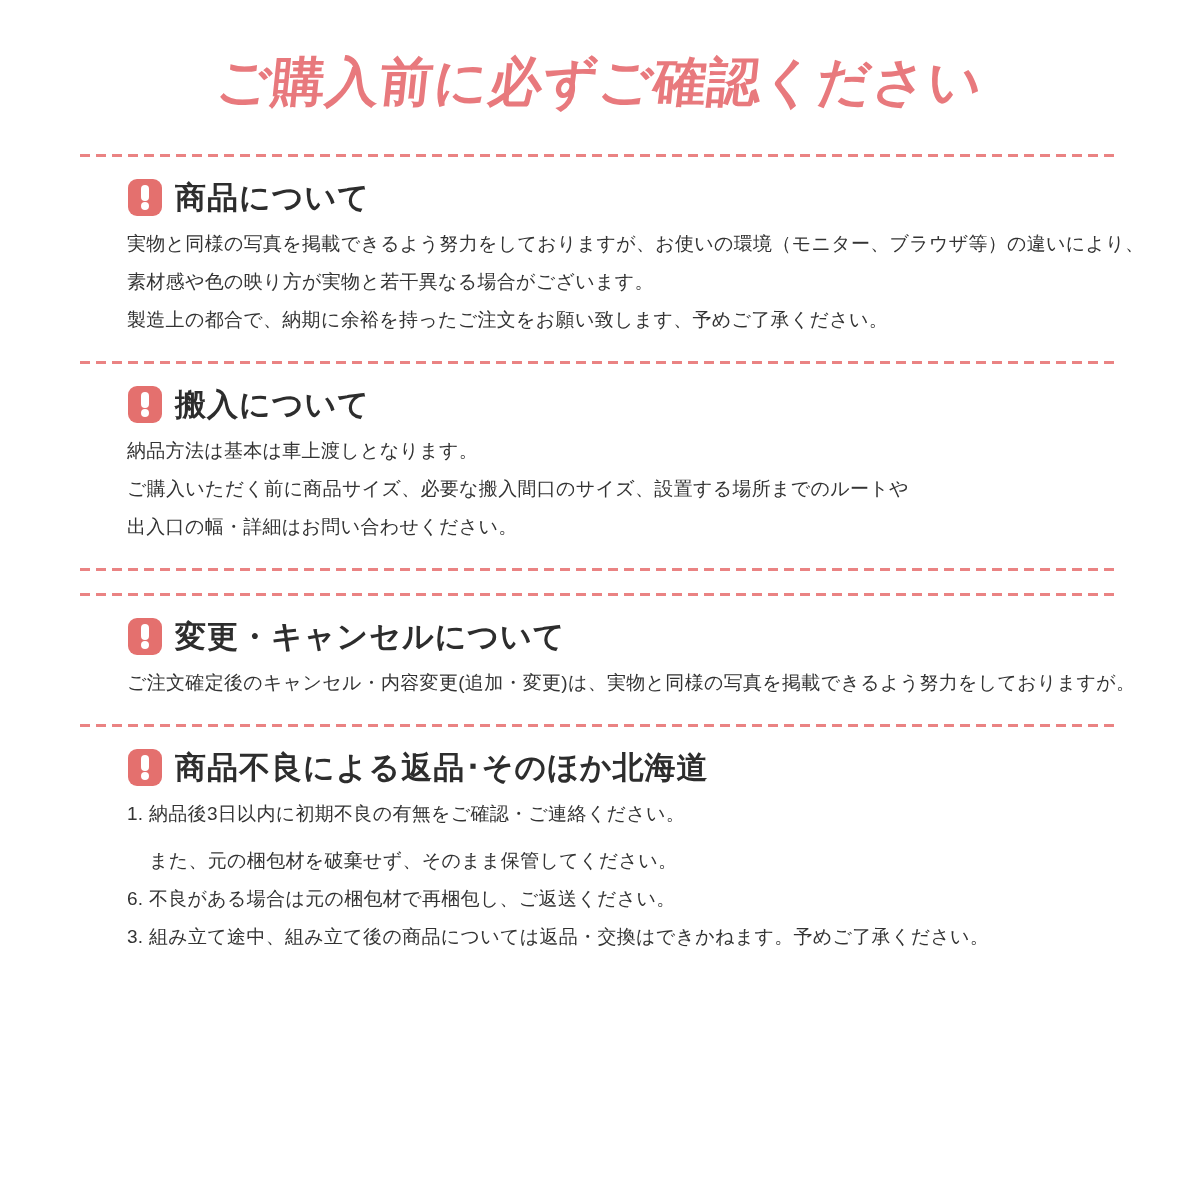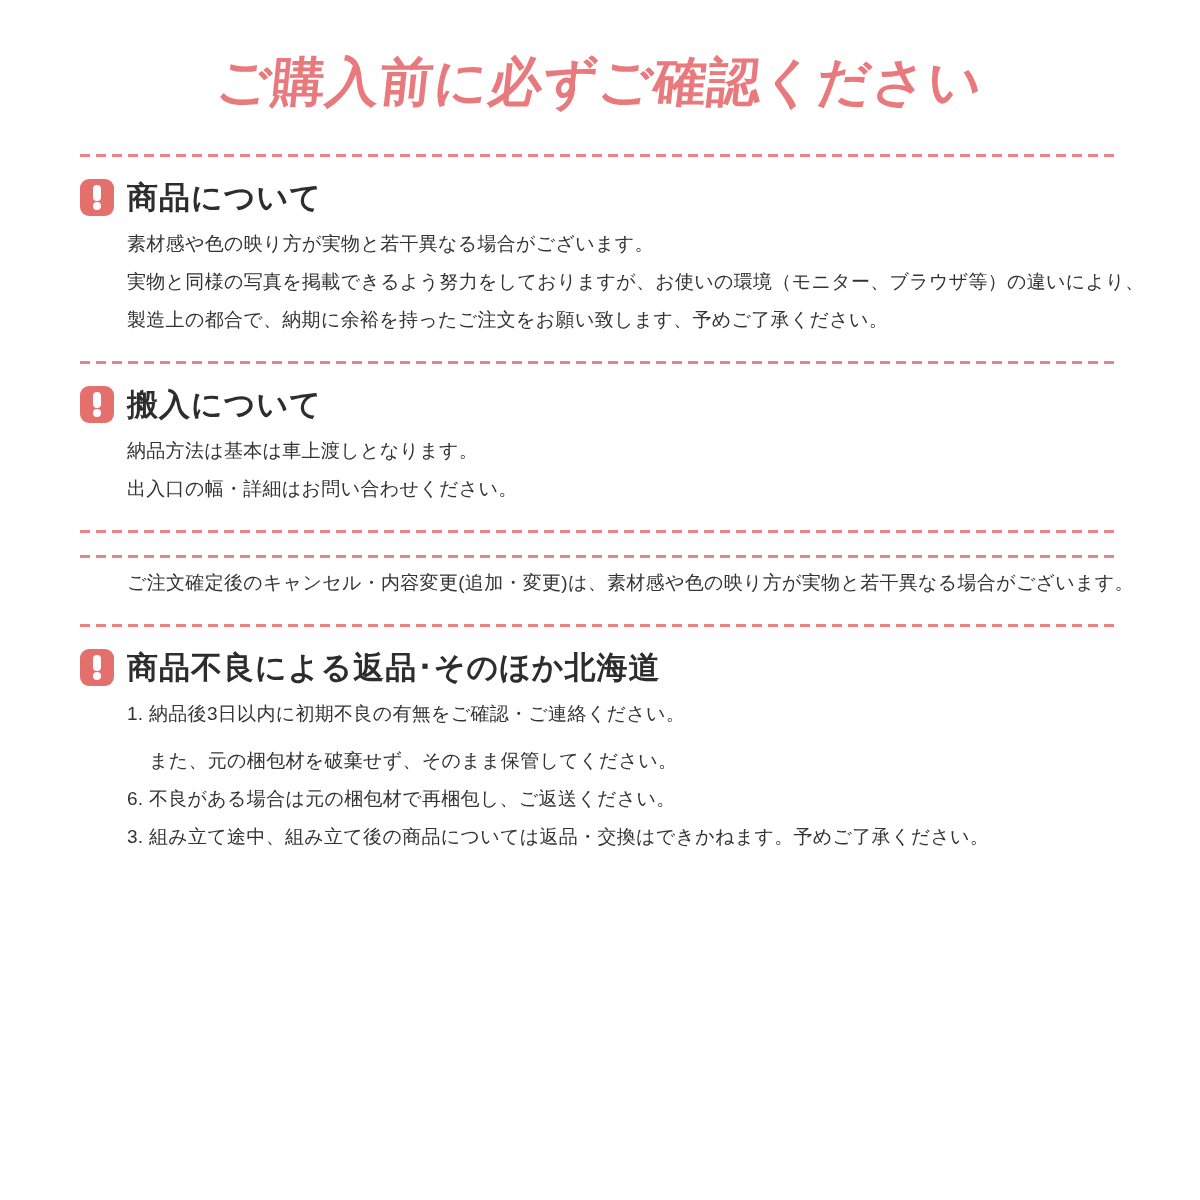--- a/index.html
+++ b/index.html
@@ -41,20 +41,21 @@
     margin-top: 22px;
   }
   section {
     margin: 0;
   }
   .sec-head {
     display: flex;
     align-items: center;
     gap: 13px;
     margin-top: 20px;
+    margin-left: 48px;
   }
   .badge {
     flex: 0 0 auto;
     position: relative;
     width: 34px;
     height: 37px;
     border-radius: 9px;
     background: #E4706E;
   }
   .badge::before {
@@ -111,47 +112,52 @@
   <h1 class="title">ご購入前に必ずご確認ください</h1>
 
   <div class="sep"></div>
 
   <section>
     <div class="sec-head">
       <span class="badge"></span>
       <h2>商品について</h2>
     </div>
     <div class="sec-body">
+      <p>実物と同様の写真を掲載できるよう努力をしておりますが、お使いの環境（モニター、ブラウザ等）の違いにより、</p>
       <p>素材感や色の映り方が実物と若干異なる場合がございます。</p>
-      <p>実物と同様の写真を掲載できるよう努力をしておりますが、お使いの環境（モニター、ブラウザ等）の違いにより、</p>
       <p>製造上の都合で、納期に余裕を持ったご注文をお願い致します、予めご了承ください。</p>
     </div>
   </section>
 
   <div class="sep between"></div>
 
   <section>
     <div class="sec-head">
       <span class="badge"></span>
       <h2>搬入について</h2>
     </div>
     <div class="sec-body">
       <p>納品方法は基本は車上渡しとなります。</p>
+      <p>ご購入いただく前に商品サイズ、必要な搬入間口のサイズ、設置する場所までのルートや</p>
       <p>出入口の幅・詳細はお問い合わせください。</p>
     </div>
   </section>
 
   <div class="sep between"></div>
 
 
   <div class="sep between"></div>
 
   <section>
+    <div class="sec-head">
+      <span class="badge"></span>
+      <h2>変更・キャンセルについて</h2>
+    </div>
     <div class="sec-body">
-      <p>ご注文確定後のキャンセル・内容変更(追加・変更)は、素材感や色の映り方が実物と若干異なる場合がございます。</p>
+      <p>ご注文確定後のキャンセル・内容変更(追加・変更)は、実物と同様の写真を掲載できるよう努力をしておりますが。</p>
     </div>
   </section>
 
   <div class="sep between"></div>
 
   <section>
     <div class="sec-head">
       <span class="badge"></span>
       <h2>商品不良による返品･そのほか北海道</h2>
     </div>

